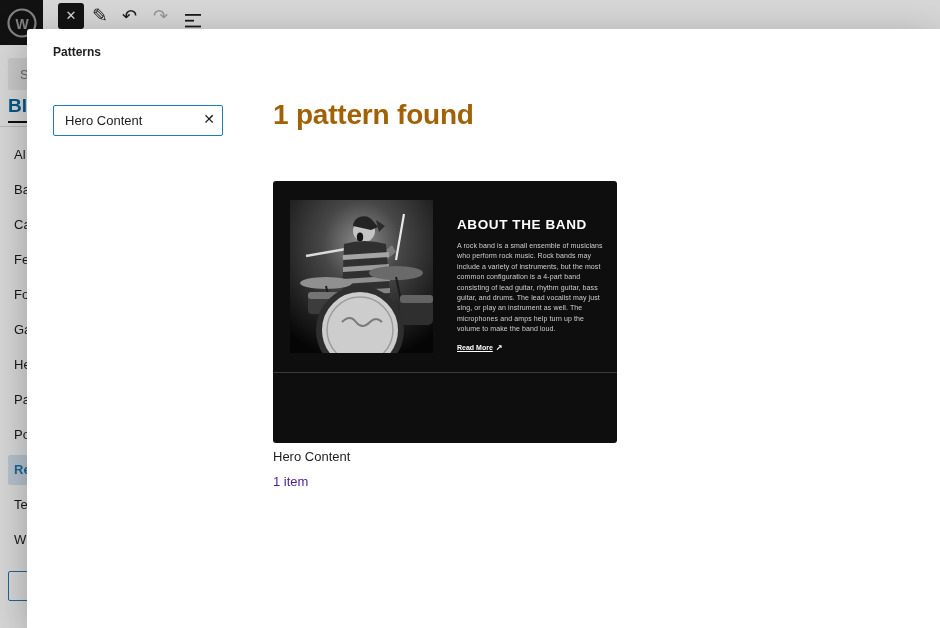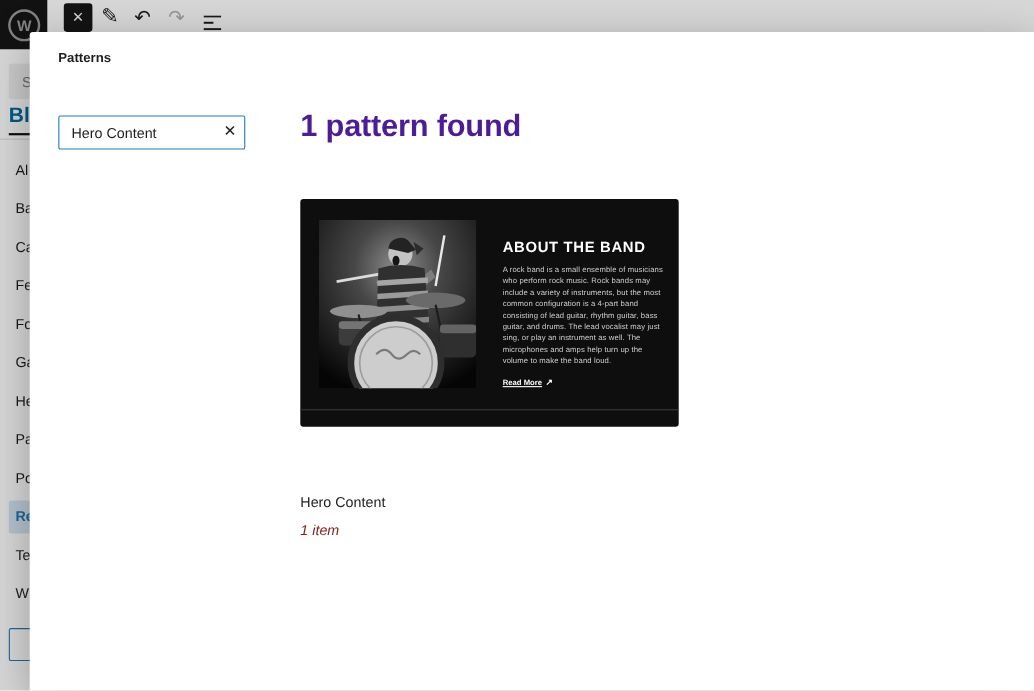--- a/index.html
+++ b/index.html
@@ -46,38 +46,38 @@
            border-top-left-radius:3px; box-shadow:0 10px 40px rgba(0,0,0,0.28); }
   .modal-title { position:absolute; left:26px; top:16px; font-size:12px; font-weight:600; color:#1e1e1e; }
   .modal-search { position:absolute; left:26px; top:76px; width:170px; height:31px;
                   border:1.5px solid #1f7cb8; border-radius:2px; background:#fff; }
   .modal-search input { width:100%; height:100%; border:none; outline:none; padding:0 30px 0 11px;
                         font-size:13px; color:#1e1e1e; background:transparent;
                         font-family:"Liberation Sans", sans-serif; }
   .clear-btn { position:absolute; right:7px; top:5px; background:none; border:none; font-size:14px;
                color:#1e1e1e; cursor:pointer; }
   .results-heading { position:absolute; left:246px; top:70px; font-size:28px; font-weight:600;
-                     color:#4c1d95; letter-spacing:-0.2px; }
-
-  .pattern-card { position:absolute; left:246px; top:152px; width:344px; height:207px;
+                     color:#a16207; letter-spacing:-0.2px; }
+
+  .pattern-card { position:absolute; left:246px; top:152px; width:344px; height:262px;
                   background:#0e0e0e; border-radius:3px; overflow:hidden; cursor:pointer; }
   .photo { position:absolute; left:17px; top:19px; width:143px; height:153px; }
   .card-right { position:absolute; left:184px; top:36px; width:148px; }
   .card-h { font-size:13.5px; font-weight:800; color:#ffffff; letter-spacing:0.6px; }
   .card-p { margin-top:9px; font-size:7px; line-height:10.4px; color:#cfcfcf; letter-spacing:0.1px; }
   .read-more { margin-top:8px; font-size:7px; font-weight:bold; color:#fff; }
   .read-more .rm-label { text-decoration:underline; }
   .read-more .rm-arrow { font-size:8px; margin-left:3px; text-decoration:none; }
   .card-divider { position:absolute; left:0; right:0; top:191px; height:1px; background:#3a3a3a; }
   .tags { position:absolute; left:24px; right:24px; top:203px; display:flex;
           justify-content:space-between; }
   .tag { font-size:8.5px; font-weight:800; color:#fff; letter-spacing:0.7px; white-space:nowrap; }
 
   .caption { position:absolute; left:246px; top:420px; font-size:13px; color:#1e1e1e; }
-  .count { position:absolute; left:246px; top:445px; font-size:13px; color:#7f1d1d;font-style:italic; }
+  .count { position:absolute; left:246px; top:445px; font-size:13px; color:#4c1d95; }
 </style>
 </head>
 <body>
 
 <div class="screen">
 
   <div class="topbar">
     <div class="wp-square">
       <svg width="34" height="34" viewBox="0 0 34 34">
         <circle cx="17" cy="17" r="13.5" fill="none" stroke="#9c9c9c" stroke-width="2.2"></circle>

